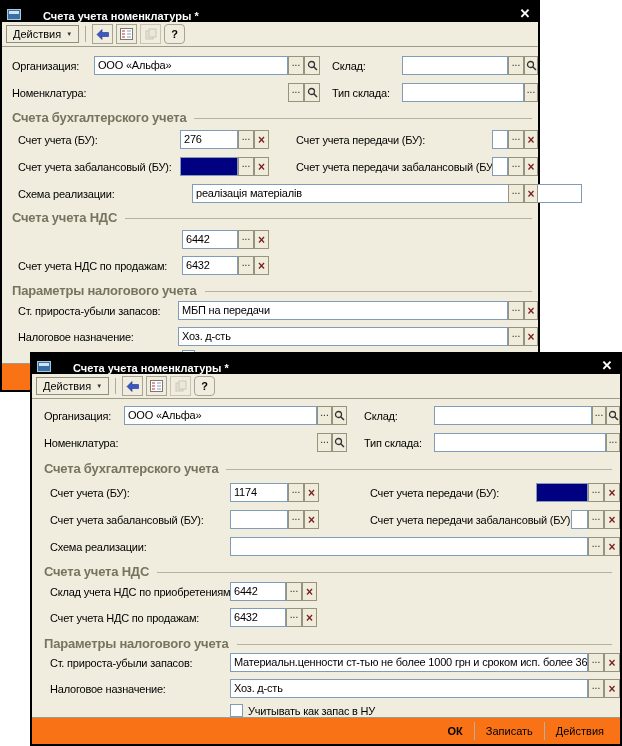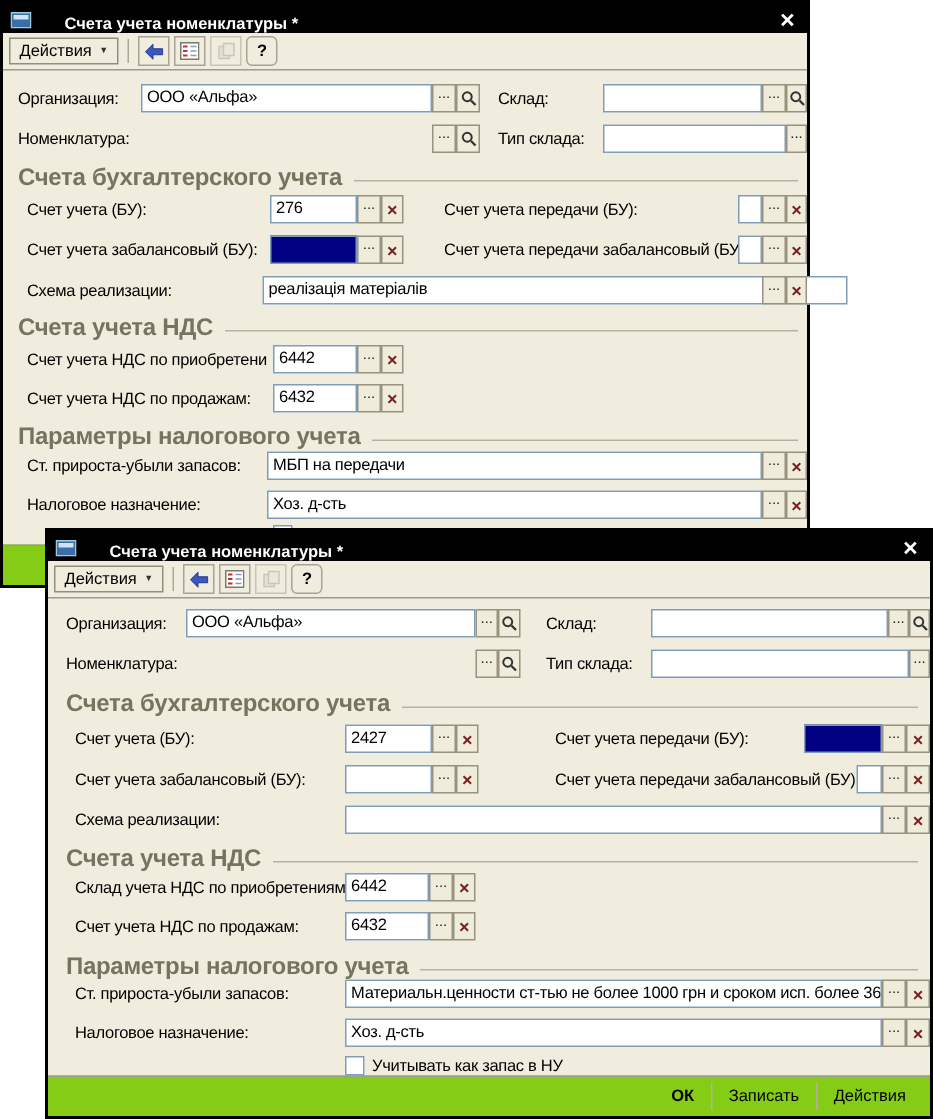--- a/index.html
+++ b/index.html
@@ -10,32 +10,32 @@
   .tb .t{color:#fff;font-weight:bold;font-size:11px;white-space:nowrap;}
   .tb .x{margin-left:auto;color:#fff;font-weight:bold;font-size:13px;width:16px;text-align:center;line-height:16px;cursor:default;}
   .tbar{position:absolute;left:0;right:0;top:20px;height:24px;border-bottom:1px solid #9C9C8A;display:flex;align-items:center;padding:0 4px;gap:3px;text-align:center;}
   .act{border:1px solid #8F8F7C;background:transparent;font-size:11px;padding:2px 6px;display:flex;align-items:center;gap:5px;}
   .act::after{content:"▼";font-size:6px;color:#333;}
   .vsep{width:1px;height:16px;background:#AEA998;margin:0 3px;}
   .ib{width:21px;height:20px;display:flex;align-items:center;justify-content:center;border:1px solid #A8A393;background:transparent;box-sizing:border-box;}
   .ib.dis{border-color:#C9C4B2;}
   .ib.help{font-size:11px;font-weight:bold;border-radius:4px;}
   .lbl{position:absolute;white-space:nowrap;font-size:11px;letter-spacing:-0.2px;}
-  .sec{position:absolute;display:flex;align-items:center;color:#75755F;font-weight:bold;font-size:16px;white-space:nowrap;letter-spacing:-0.2px;}
+  .sec{position:absolute;display:flex;align-items:center;color:#75755F;font-weight:bold;font-size:13px;white-space:nowrap;letter-spacing:-0.2px;}
   .sec .rule{flex:1;height:1px;background:#B7B2A0;margin-left:8px;margin-top:2px;}
   .inp{position:absolute;height:19px;box-sizing:border-box;background:#fff;border:1px solid #7F9DB9;
        font-size:11px;padding:2px 3px;white-space:nowrap;overflow:hidden;letter-spacing:-0.2px;}
   .inp.sel{background:#000080;}
   .b{position:absolute;width:16px;height:19px;box-sizing:border-box;background:#F0ECDC;border:1px solid #98927E;
      display:flex;align-items:center;justify-content:center;font-size:10px;color:#222;cursor:default;}
   .b.dots::after{content:"...";display:block;margin-top:-6px;letter-spacing:0px;}
   .b.clear{color:#7A2020;font-weight:bold;}
   .b.clear::after{content:"×";font-size:12px;line-height:12px;}
   .cb{position:absolute;width:13px;height:13px;background:#fff;border:1px solid #7F9DB9;box-sizing:border-box;}
-  .foot{position:absolute;left:0;right:0;bottom:0;height:26px;border-top:1px solid #9C9C8A;background:#84cc16;
+  .foot{position:absolute;left:0;right:0;bottom:0;height:26px;border-top:1px solid #9C9C8A;background:#f97316;
         display:flex;align-items:center;justify-content:flex-end;padding:0 5px;}
   .fbtn{font-size:11px;padding:3px 11px;cursor:default;white-space:nowrap;}
   .fbtn.sep{border-left:1px solid #B5B0A0;}
   .fbtn.ok{font-weight:bold;}
 </style>
 </head>
 <body>
 
 <div id="canvas">
 
@@ -124,30 +124,29 @@
     <span class="lbl" style="left:16px;top:159px">Счет учета забалансовый (БУ):</span>
     <div class="inp sel" style="left:178px;top:155px;width:58px"></div>
     <div class="b dots" style="left:236px;top:155px"></div>
     <div class="b clear" style="left:252px;top:155px;width:15px"></div>
     <span class="lbl" style="left:294px;top:159px">Счет учета передачи забалансовый (БУ):</span>
     <div class="inp" style="left:490px;top:155px;width:16px"></div>
     <div class="b dots" style="left:506px;top:155px"></div>
     <div class="b clear" style="left:522px;top:155px;width:14px"></div>
 
     <span class="lbl" style="left:16px;top:186px">Схема реализации:</span>
-    <div class="inp" style="left:173px;top:182px;width:390px">реалізація матеріалів</div>
+    <div class="inp" style="left:190px;top:182px;width:390px">реалізація матеріалів</div>
     <div class="b dots" style="left:506px;top:182px"></div>
     <div class="b clear" style="left:522px;top:182px;width:14px"></div>
 
     <div class="sec" style="left:10px;top:208px;width:520px">
         <span>Счета учета НДС</span>
         <span class="rule"></span>
       </div>
 
-    <span class="lbl" style="left:16px;top:232px">Счет учета НДС по приобретени</span>
     <div class="inp" style="left:180px;top:228px;width:56px">6442</div>
     <div class="b dots" style="left:236px;top:228px"></div>
     <div class="b clear" style="left:252px;top:228px;width:15px"></div>
 
     <span class="lbl" style="left:16px;top:258px">Счет учета НДС по продажам:</span>
     <div class="inp" style="left:180px;top:254px;width:56px">6432</div>
     <div class="b dots" style="left:236px;top:254px"></div>
     <div class="b clear" style="left:252px;top:254px;width:15px"></div>
 
     <div class="sec" style="left:10px;top:281px;width:520px">
@@ -238,21 +237,21 @@
     <span class="lbl" style="left:332px;top:83px">Тип склада:</span>
     <div class="inp" style="left:402px;top:79px;width:172px"></div>
     <div class="b dots" style="left:574px;top:79px;width:14px"></div>
 
     <div class="sec" style="left:12px;top:107px;width:568px">
         <span>Счета бухгалтерского учета</span>
         <span class="rule"></span>
       </div>
 
     <span class="lbl" style="left:18px;top:133px">Счет учета (БУ):</span>
-    <div class="inp" style="left:198px;top:129px;width:58px">2427</div>
+    <div class="inp" style="left:198px;top:129px;width:58px">1174</div>
     <div class="b dots" style="left:256px;top:129px"></div>
     <div class="b clear" style="left:272px;top:129px;width:15px"></div>
     <span class="lbl" style="left:338px;top:133px">Счет учета передачи (БУ):</span>
     <div class="inp sel" style="left:504px;top:129px;width:52px"></div>
     <div class="b dots" style="left:556px;top:129px"></div>
     <div class="b clear" style="left:572px;top:129px"></div>
 
     <span class="lbl" style="left:18px;top:160px">Счет учета забалансовый (БУ):</span>
     <div class="inp" style="left:198px;top:156px;width:58px"></div>
     <div class="b dots" style="left:256px;top:156px"></div>

